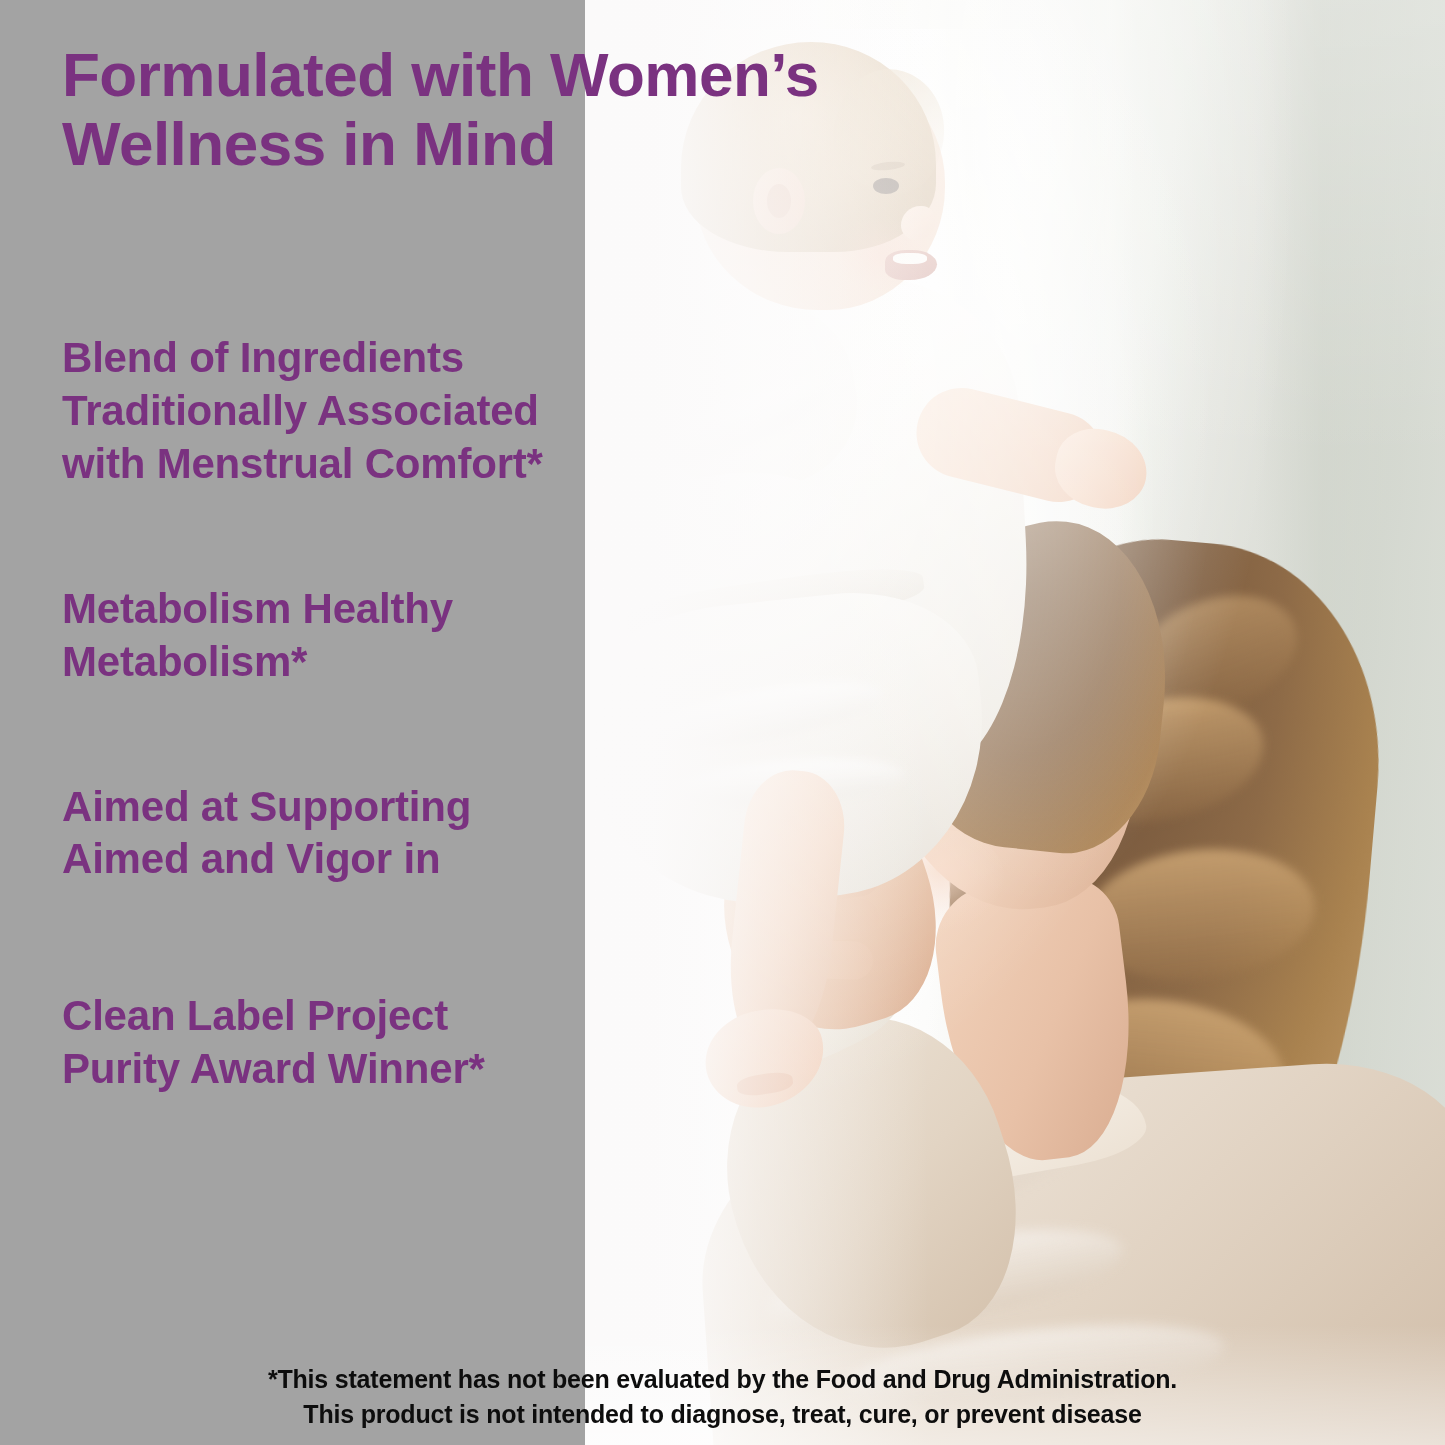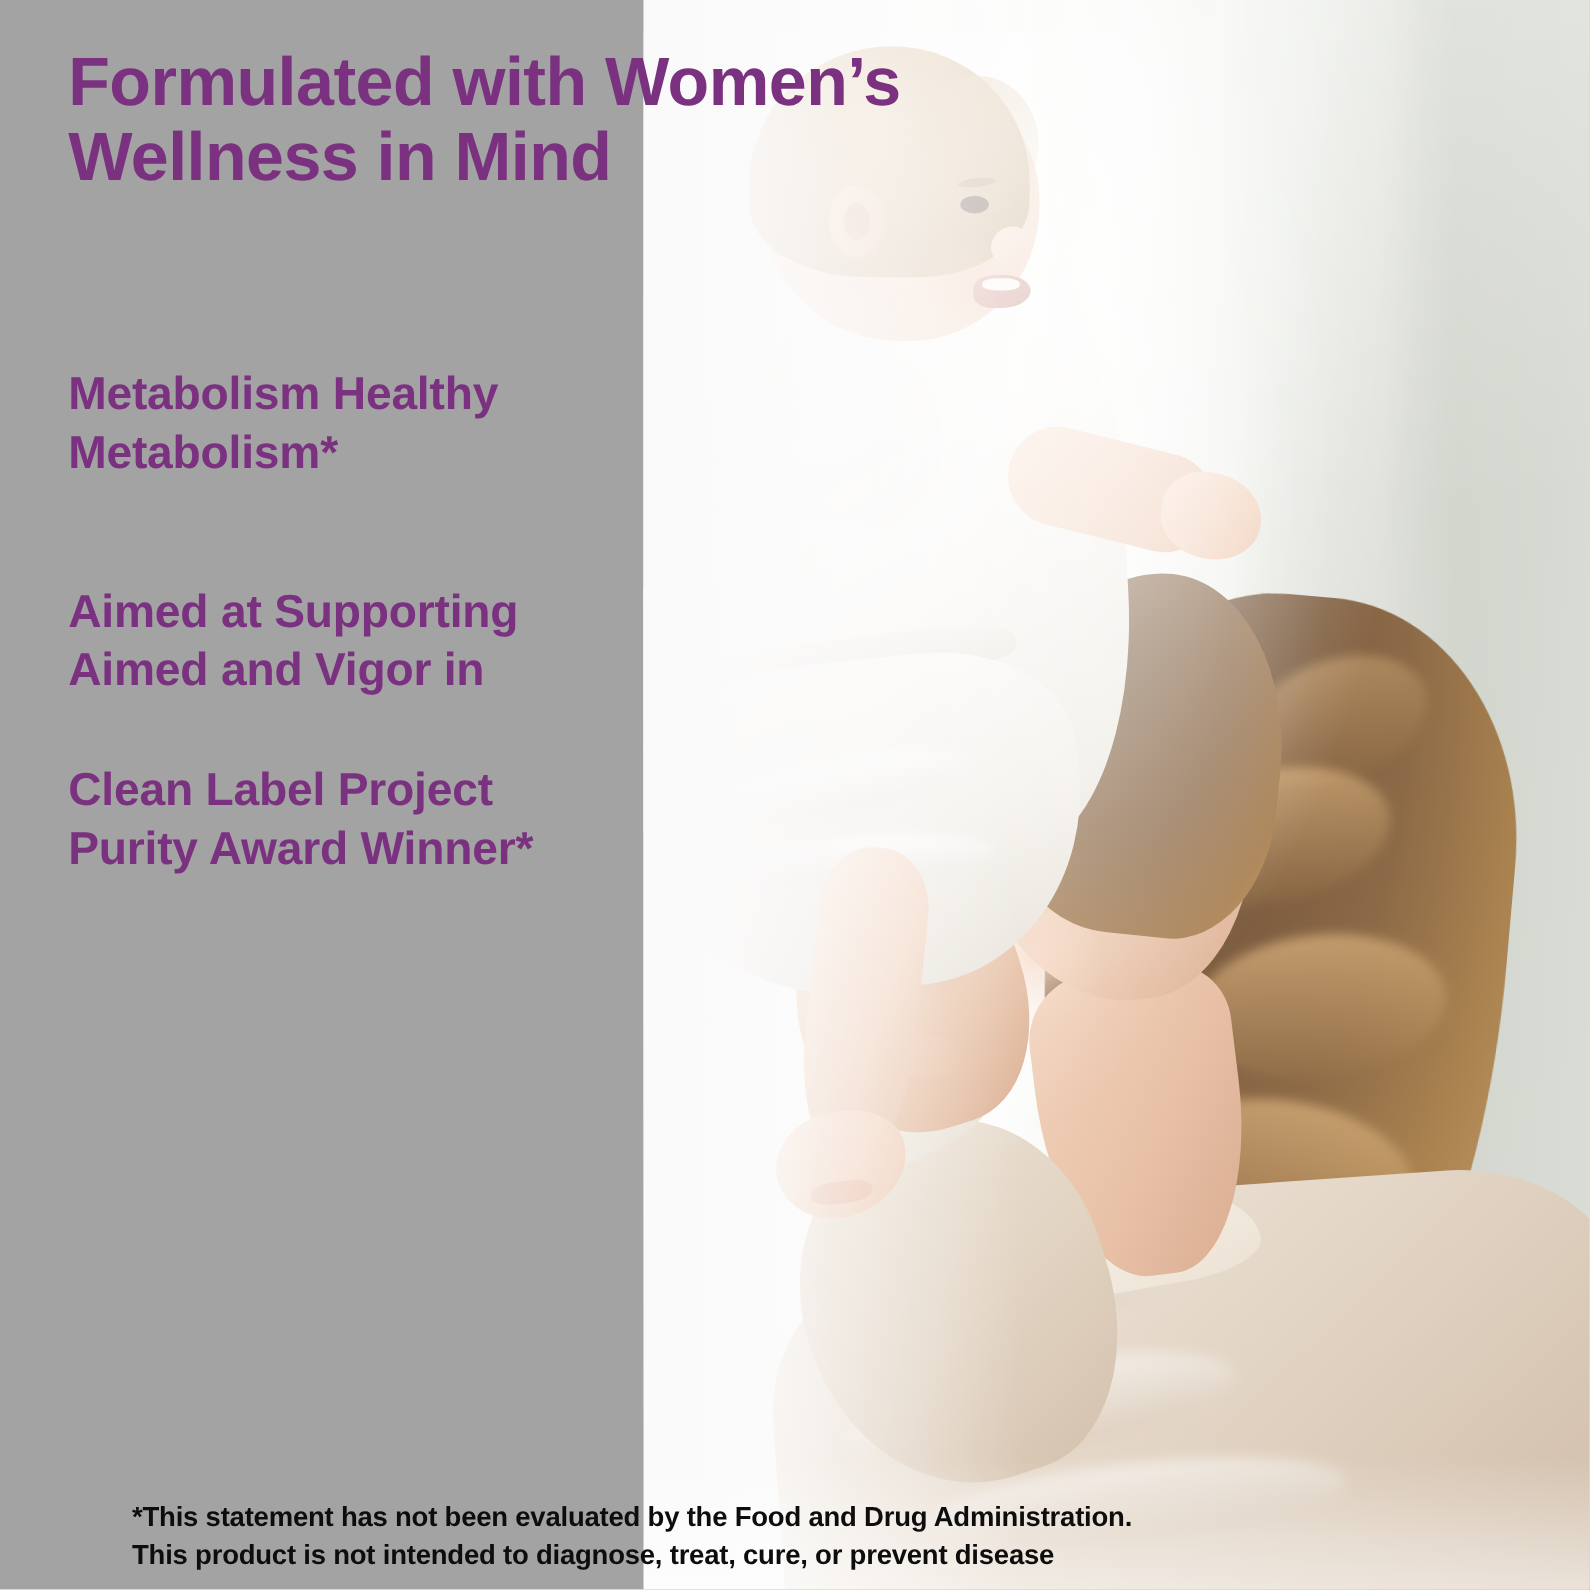--- a/index.html
+++ b/index.html
@@ -467,28 +467,29 @@
   }
   .claim {
     color: #7a3280;
     font-weight: bold;
     font-size: 42px;
     line-height: 1.26;
     letter-spacing: -0.2px;
   }
   .claim-1 { margin-bottom: 92px; }
   .claim-2 { margin-bottom: 92px; }
-  .claim-3 { margin-bottom: 56px; }
+  .claim-3 { margin-bottom: 104px; }
   .claim-4 { margin-bottom: 0; }
 
   .disclaimer {
     position: absolute;
     left: 0;
     right: 0;
     bottom: 14px;
+    text-align: center;
     color: #0d0d0d;
     font-weight: bold;
     font-size: 25px;
     line-height: 1.38;
     letter-spacing: -0.2px;
     padding: 0 120px;
   }
   .disclaimer-line { display: block; }
 </style>
 </head>
@@ -580,20 +581,25 @@
 
   <div class="text-layer">
 
     <div class="headline">
       <div>Formulated with Women’s</div>
       <div>Wellness in Mind</div>
     </div>
 
     <div class="claims">
 
+      <div class="claim claim-1">
+        <div>Blend of Ingredients</div>
+        <div>Traditionally Associated</div>
+        <div>with Menstrual Comfort*</div>
+      </div>
 
       <div class="claim claim-2">
         <div>Metabolism Healthy</div>
         <div>Metabolism*</div>
       </div>
 
       <div class="claim claim-3">
         <div>Aimed at Supporting</div>
         <div>Aimed and Vigor in</div>
       </div>

